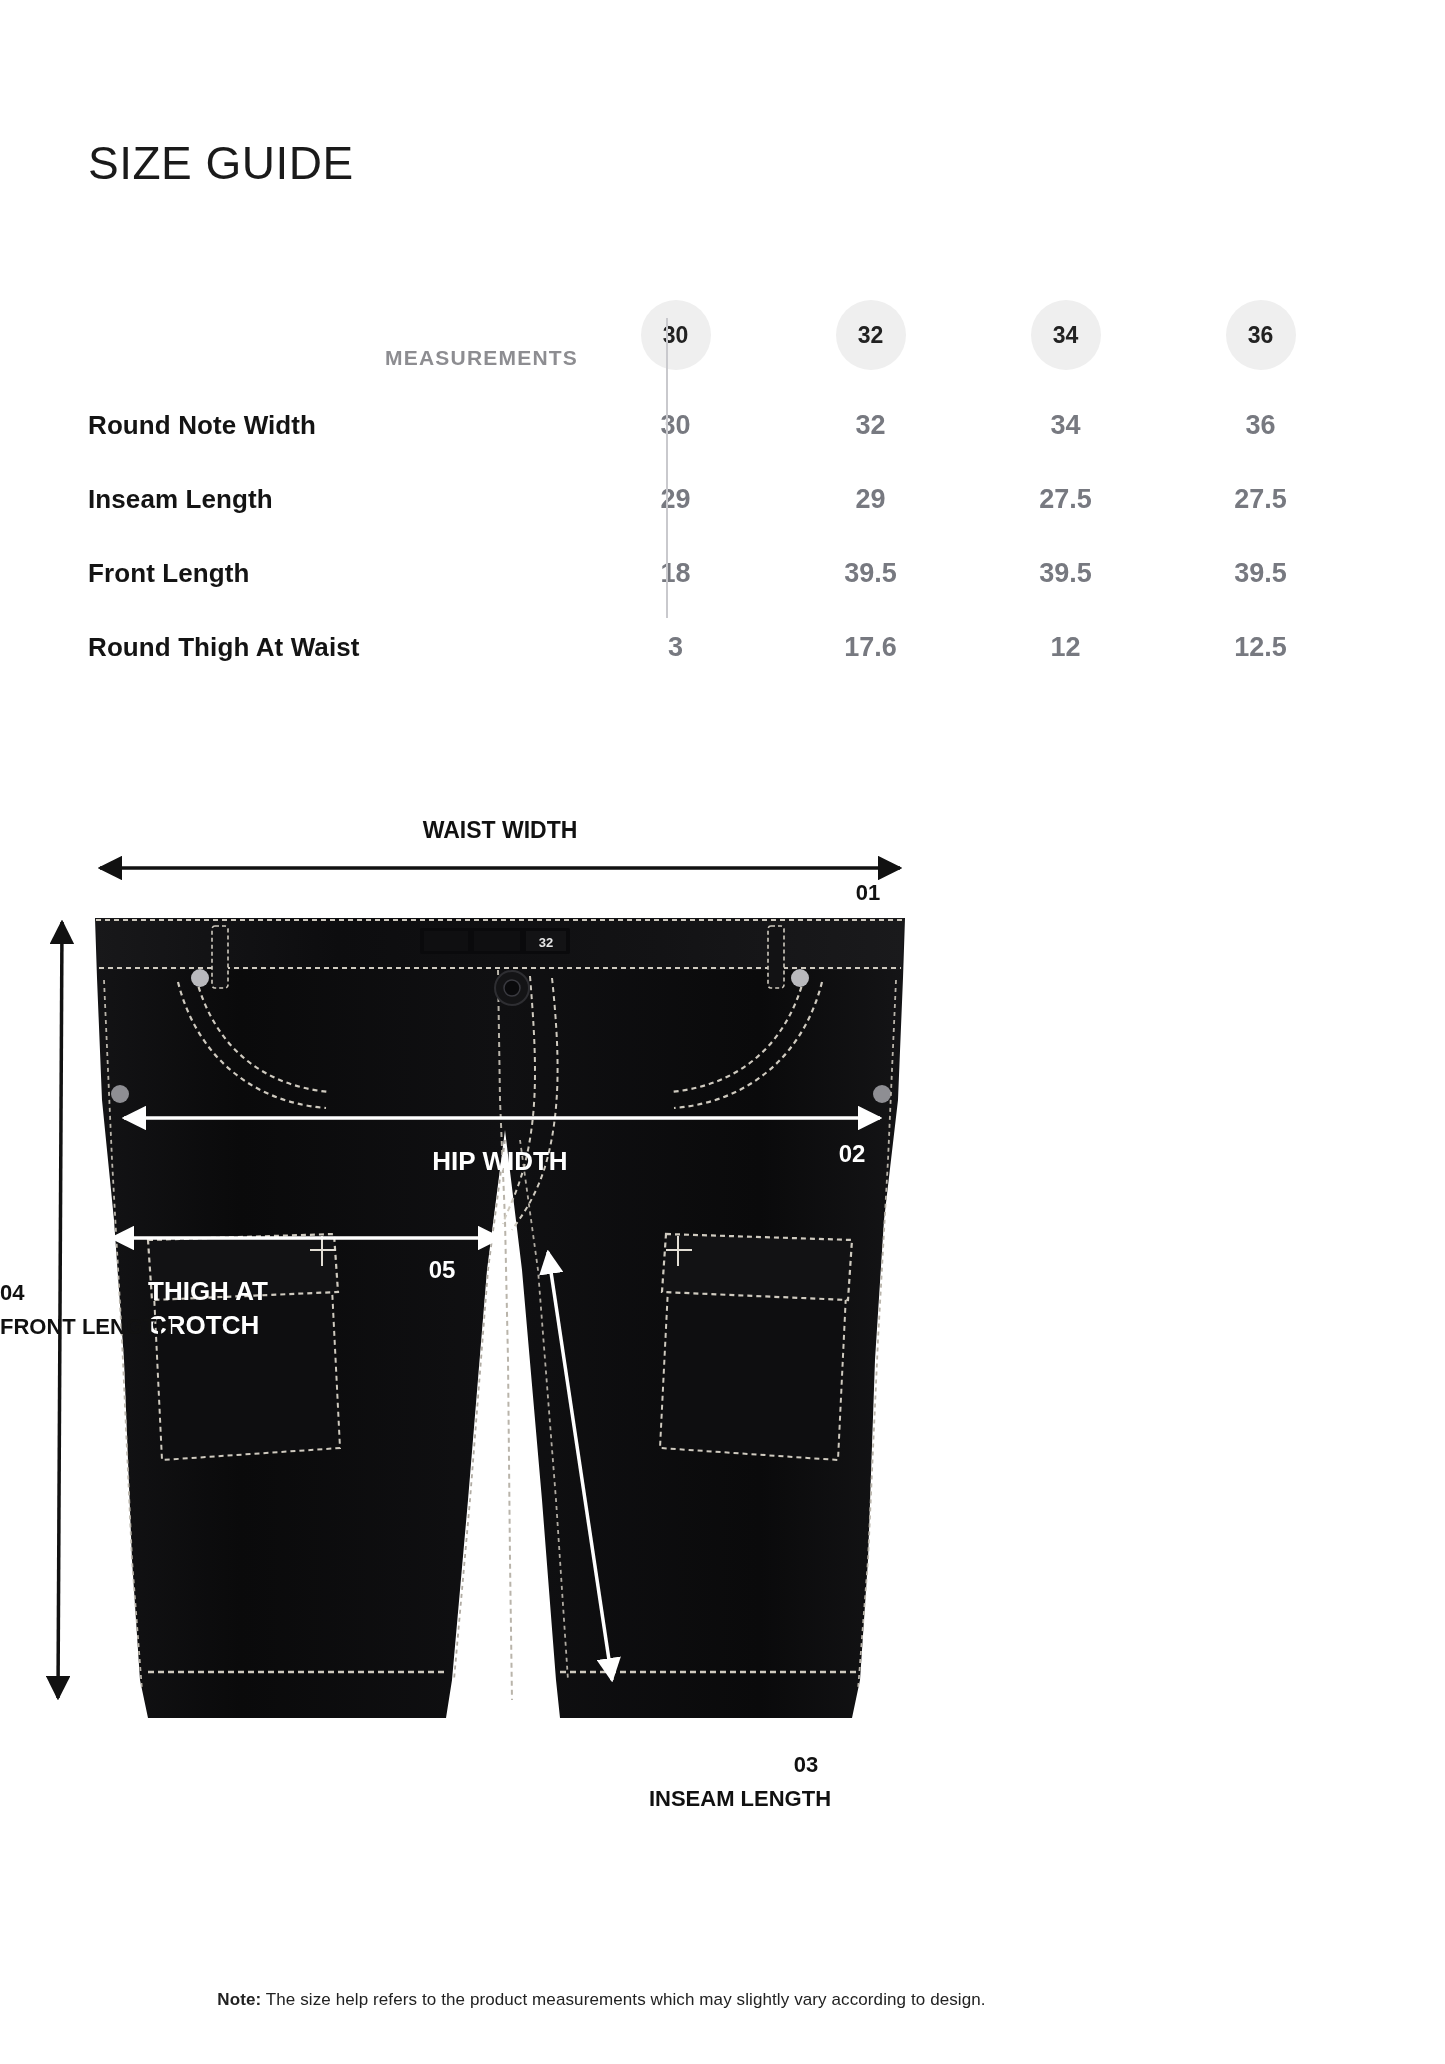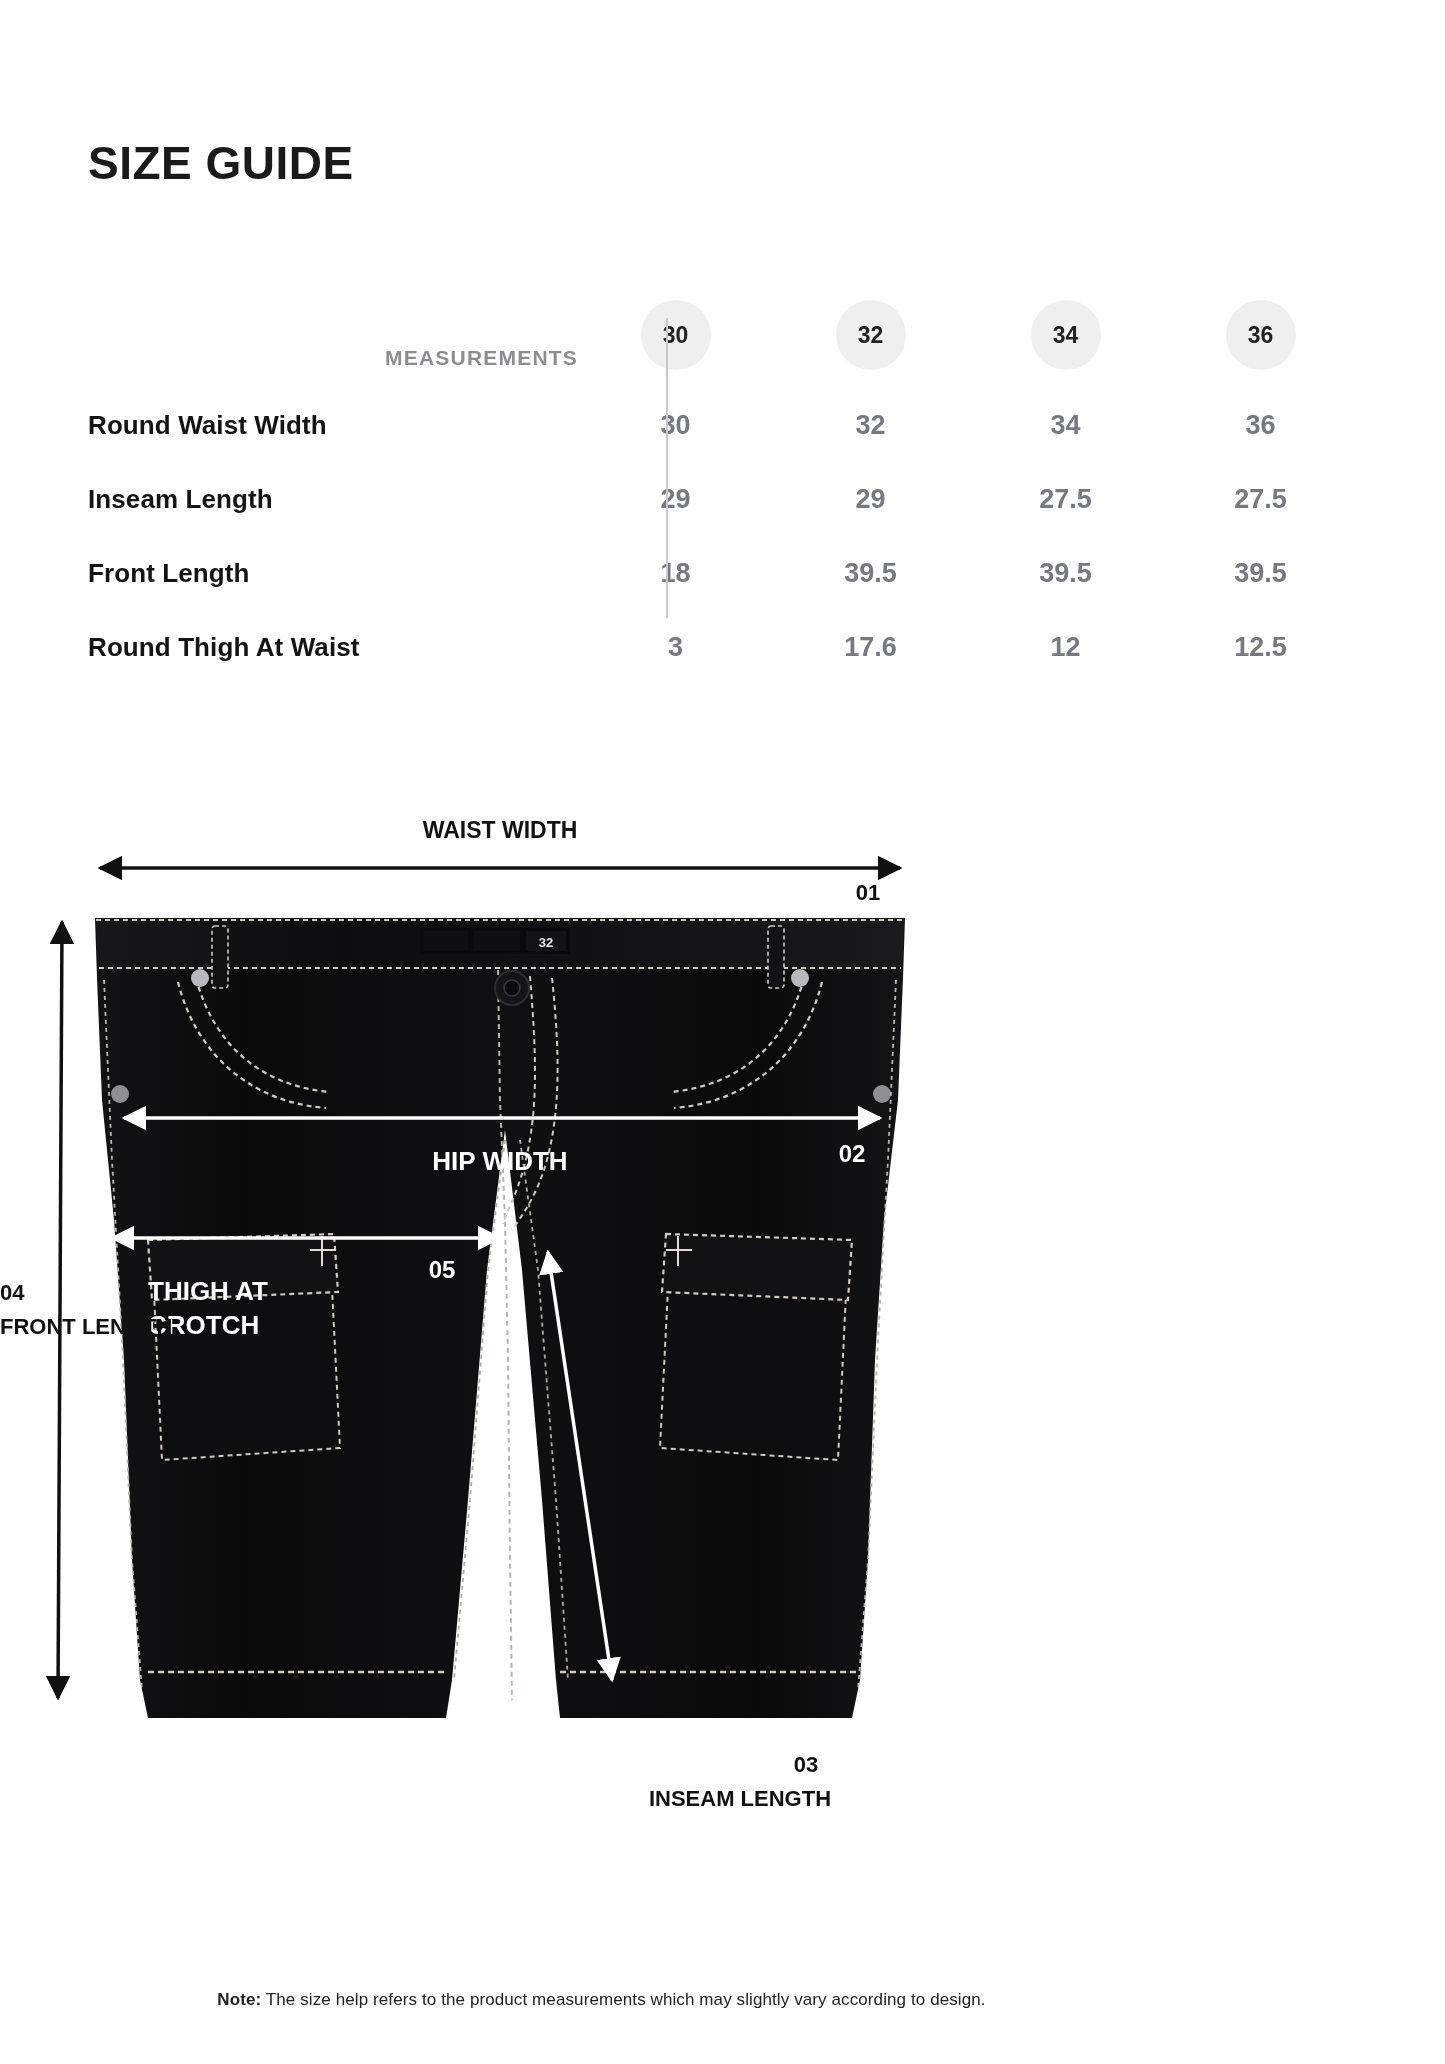--- a/index.html
+++ b/index.html
@@ -16,21 +16,21 @@
     height: 2064px;
     background: #ffffff;
   }
 
   
   .title {
     position: absolute;
     left: 88px;
     top: 140px;
     font-size: 46px;
-    font-weight: 700;
+    font-weight: 400;
     letter-spacing: 0.5px;
     color: #1a1a1a;
     line-height: 1;
   }
 
   
   .table-wrap {
     position: absolute;
     left: 88px;
     top: 300px;
@@ -152,21 +152,21 @@
           <th class="head-size">
             <span class="size-bubble">34</span>
           </th>
           <th class="head-size">
             <span class="size-bubble">36</span>
           </th>
         </tr>
       </thead>
       <tbody>
         <tr>
-          <td class="row-label">Round Waist Width</td>
+          <td class="row-label">Round Note Width</td>
           <td class="row-val">30</td>
           <td class="row-val">32</td>
           <td class="row-val">34</td>
           <td class="row-val">36</td>
         </tr>
         <tr>
           <td class="row-label">Inseam Length</td>
           <td class="row-val">29</td>
           <td class="row-val">29</td>
           <td class="row-val">27.5</td>

